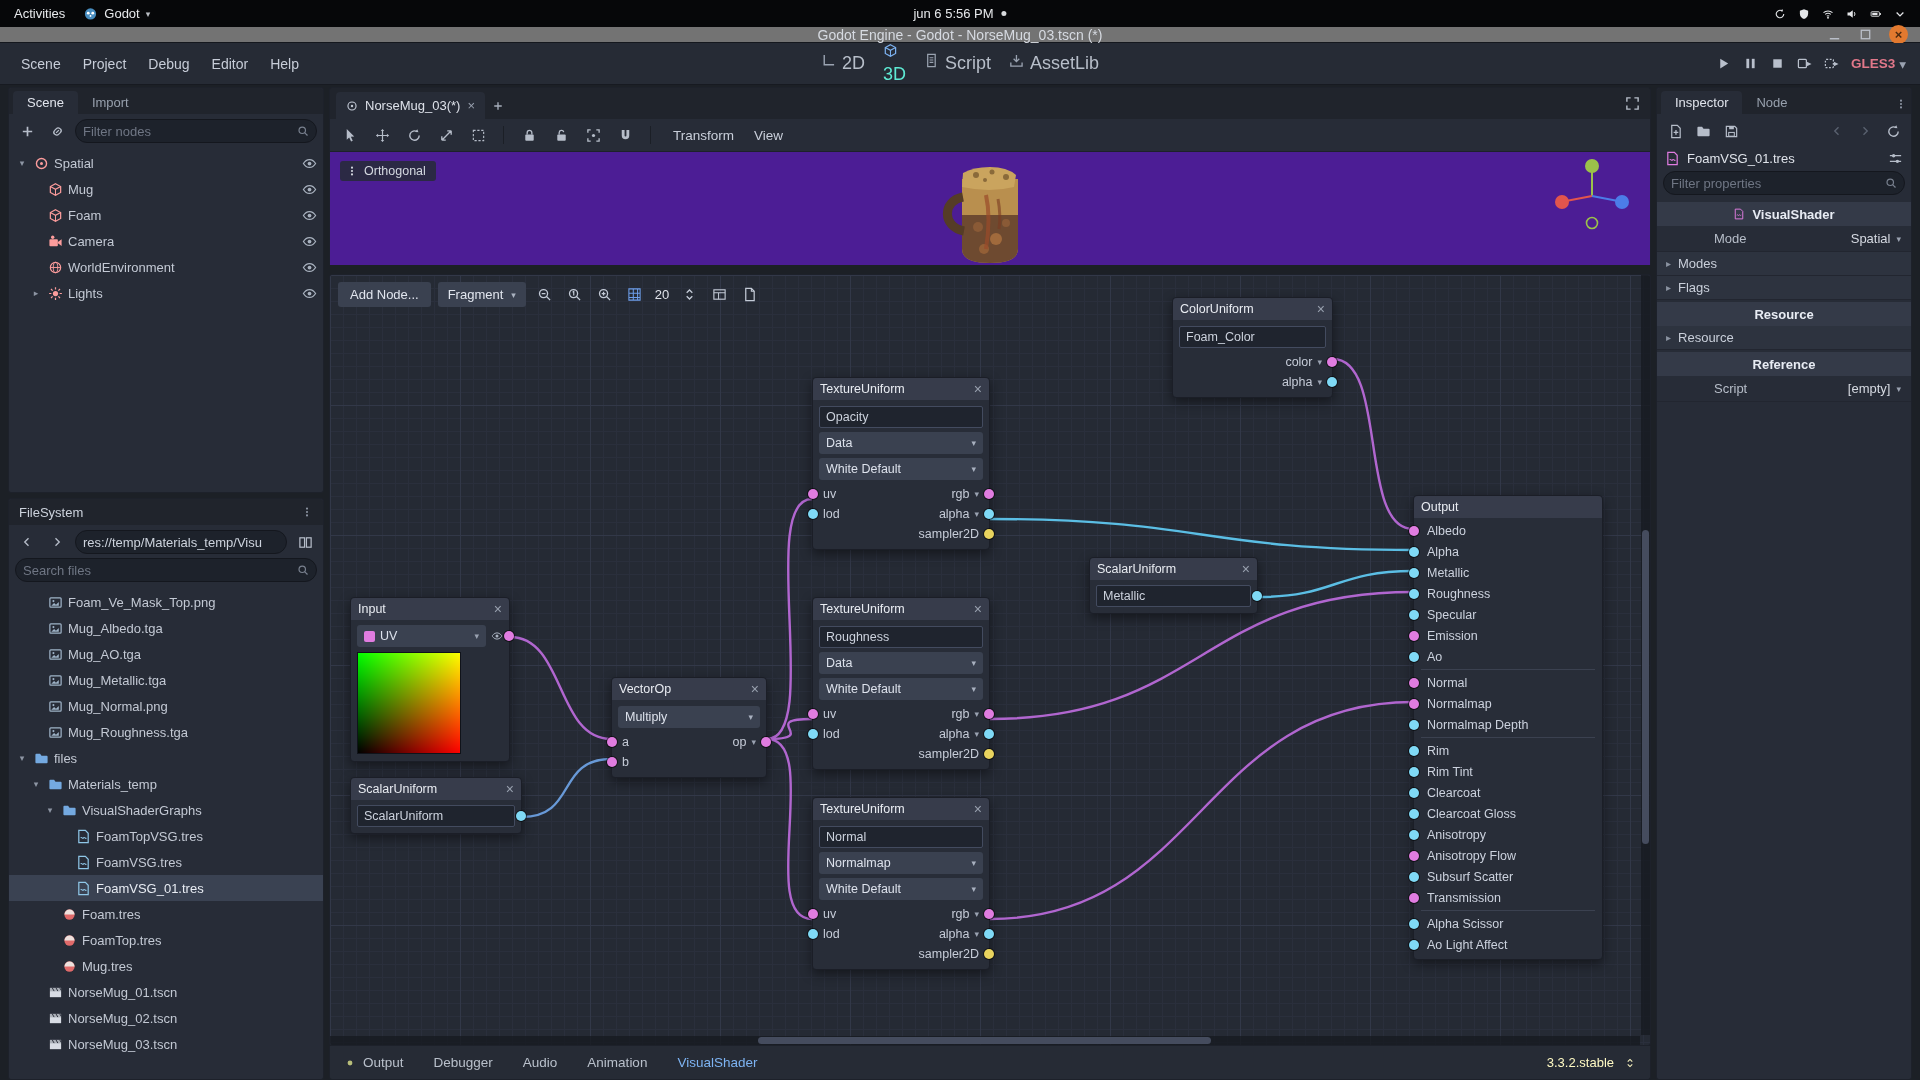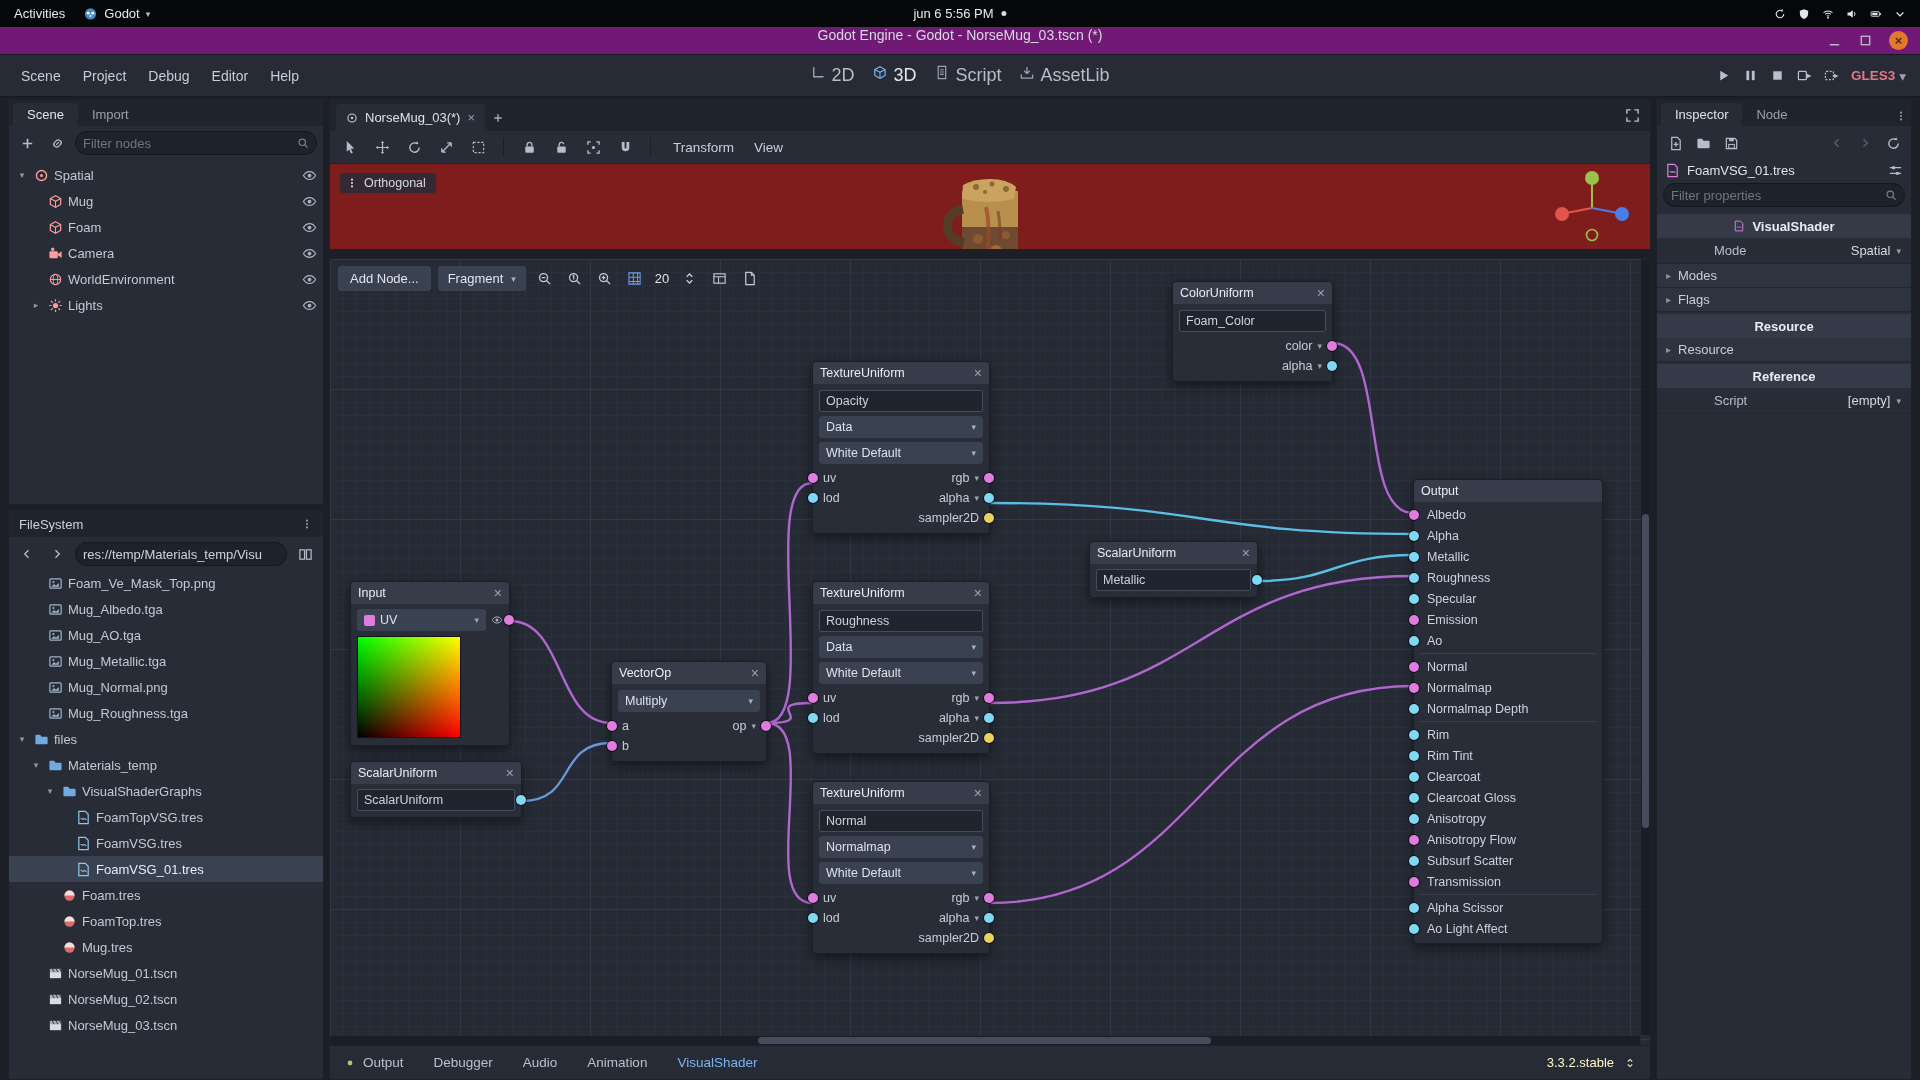--- a/index.html
+++ b/index.html
@@ -12,33 +12,33 @@
 
   
   .os-bar { height:27px; background:#060709; display:flex; align-items:center; color:#e7e9ec; font-size:13px; position:relative; }
   .os-left { display:flex; align-items:center; gap:18px; padding-left:14px; }
   .os-app { display:flex; align-items:center; gap:6px; }
   .os-clock { position:absolute; left:50%; transform:translateX(-50%); display:flex; align-items:center; gap:8px; }
   .notif-dot { width:5px; height:5px; border-radius:50%; background:#d8dadd; }
   .os-right { margin-left:auto; display:flex; align-items:center; gap:12px; padding-right:14px; color:#e3e5e8; }
 
   
-  .title-bar { height:28px; background:#701a75; border-bottom:1px solid #15181e; position:relative; display:flex; }
+  .title-bar { height:16px; background:#737373; border-bottom:1px solid #15181e; position:relative; display:flex; align-items:center; }
   .tb-title { position:absolute; left:50%; transform:translateX(-50%); color:#d6dae1; font-size:14px; }
   .tb-btns { margin-left:auto; display:flex; align-items:center; gap:16px; padding-right:12px; color:#b9bec8; }
   .tb-close { width:19px; height:19px; border-radius:50%; background:#e2792f; color:#4d2a10; display:flex; align-items:center; justify-content:center; font-size:13px; font-weight:bold; }
 
   
   .menu-bar { height:42px; background:#262b35; border-bottom:1px solid #171a21; display:flex; align-items:center; position:relative; }
   .menus { display:flex; align-items:center; padding-left:10px; }
   .menu-item { padding:6px 11px; color:#c7cdd8; font-size:14px; border-radius:3px; cursor:default; }
   .workspaces { position:absolute; left:50%; transform:translateX(-50%); display:flex; align-items:center; gap:18px; }
   .ws { display:flex; gap:6px; color:#b7bec9; font-size:18px; }
   .ws svg { color:#9aa3b1; }
-  .ws.active { color:#e5e5e5; }
+  .ws.active { color:#5eead4;flex-direction:column; }
   .ws.active svg { color:#7db3f2; }
   .run-cluster { margin-left:auto; display:flex; align-items:center; gap:12px; padding-right:14px; color:#b9c0cc; }
   .gles { color:#e2788a; font-weight:bold; font-size:13.5px; display:flex; gap:4px; align-items:center; }
   .gles .chev { color:#9aa2b0; font-weight:normal; }
 
   
   .work { flex:1; display:flex; gap:5px; padding:2px 8px 0 8px; background:#1c2026; min-height:0; }
   .dock { background:#272c37; border-radius:3px; display:flex; flex-direction:column; min-height:0; border:1px solid #1d212a; }
   .col-left { width:316px; display:flex; flex-direction:column; gap:5px; min-height:0; }
   .scene-dock { height:406px; flex:0 0 auto; }
@@ -76,21 +76,21 @@
   .tabbar { height:32px; background:#20242c; display:flex; align-items:flex-end; padding:0 6px; border:1px solid #1d212a; border-bottom:none; border-radius:3px 3px 0 0; }
   .scene-tab { display:flex; align-items:center; gap:7px; background:#272c37; border-radius:4px 4px 0 0; padding:0 10px; height:27px; color:#dde1e9; }
   .scene-tab .x { color:#98a0ae; font-size:13px; }
   .tab-plus { width:26px; height:26px; display:flex; align-items:center; justify-content:center; color:#a7aebb; }
   .tabbar-right { margin-left:auto; display:flex; align-items:center; padding-bottom:4px; color:#a7aebb; }
 
   .vp-toolbar { height:33px; background:#272c37; border:1px solid #1d212a; border-top:none; display:flex; align-items:center; gap:8px; padding:0 8px; }
   .vp-toolbar .sep { width:1px; height:18px; background:#1b1f26; margin:0 5px; }
   .txt-menu { padding:4px 9px; color:#c9cfda; font-size:13.5px; border-radius:3px; }
 
-  .viewport { height:85px; background:#7f1d1d; position:relative; overflow:hidden; border-left:1px solid #1d212a; border-right:1px solid #1d212a; }
+  .viewport { height:113px; background:#4c1d95; position:relative; overflow:hidden; border-left:1px solid #1d212a; border-right:1px solid #1d212a; }
   .ortho-label { position:absolute; left:10px; top:9px; background:rgba(38,43,54,.85); border-radius:3px; padding:3px 10px 3px 6px; display:flex; align-items:center; gap:6px; color:#d4d8e0; font-size:12.5px; }
   .gizmo { position:absolute; right:16px; top:0; }
   .mug { position:absolute; left:600px; top:13px; }
 
   
   .shader-panel { flex:1; margin-top:9px; position:relative; overflow:hidden; border:1px solid #1d212a; border-radius:3px;
     background-color:#252a34;
     background-image:
       linear-gradient(#323848 1px, transparent 1px), linear-gradient(90deg,#323848 1px, transparent 1px),
       linear-gradient(#2a2f3c 1px, transparent 1px), linear-gradient(90deg,#2a2f3c 1px, transparent 1px);
@@ -627,20 +627,28 @@
               </svg>
             </span>
           <div class="search-box">
             <input value="res://temp/Materials_temp/Visu" style="">
           </div>
           <span class="mini-btn">
               <svg class="ic">
                 <use href="#i-split"></use>
               </svg>
             </span>
+        </div>
+        <div class="tool-row" style="padding-top:2px">
+          <div class="search-box">
+            <input placeholder="Search files" style="">
+            <svg class="ic sm">
+                <use href="#i-search"></use>
+              </svg>
+          </div>
         </div>
         <div class="tree">
 
             <div class="trow d1">
               <span class="s2" style="display:contents"></span>
               <span class="arrow"></span>
               <svg class="ic ic-img">
                 <use href="#i-image"></use>
               </svg>
               <span class="tlabel">Foam_Ve_Mask_Top.png</span>

